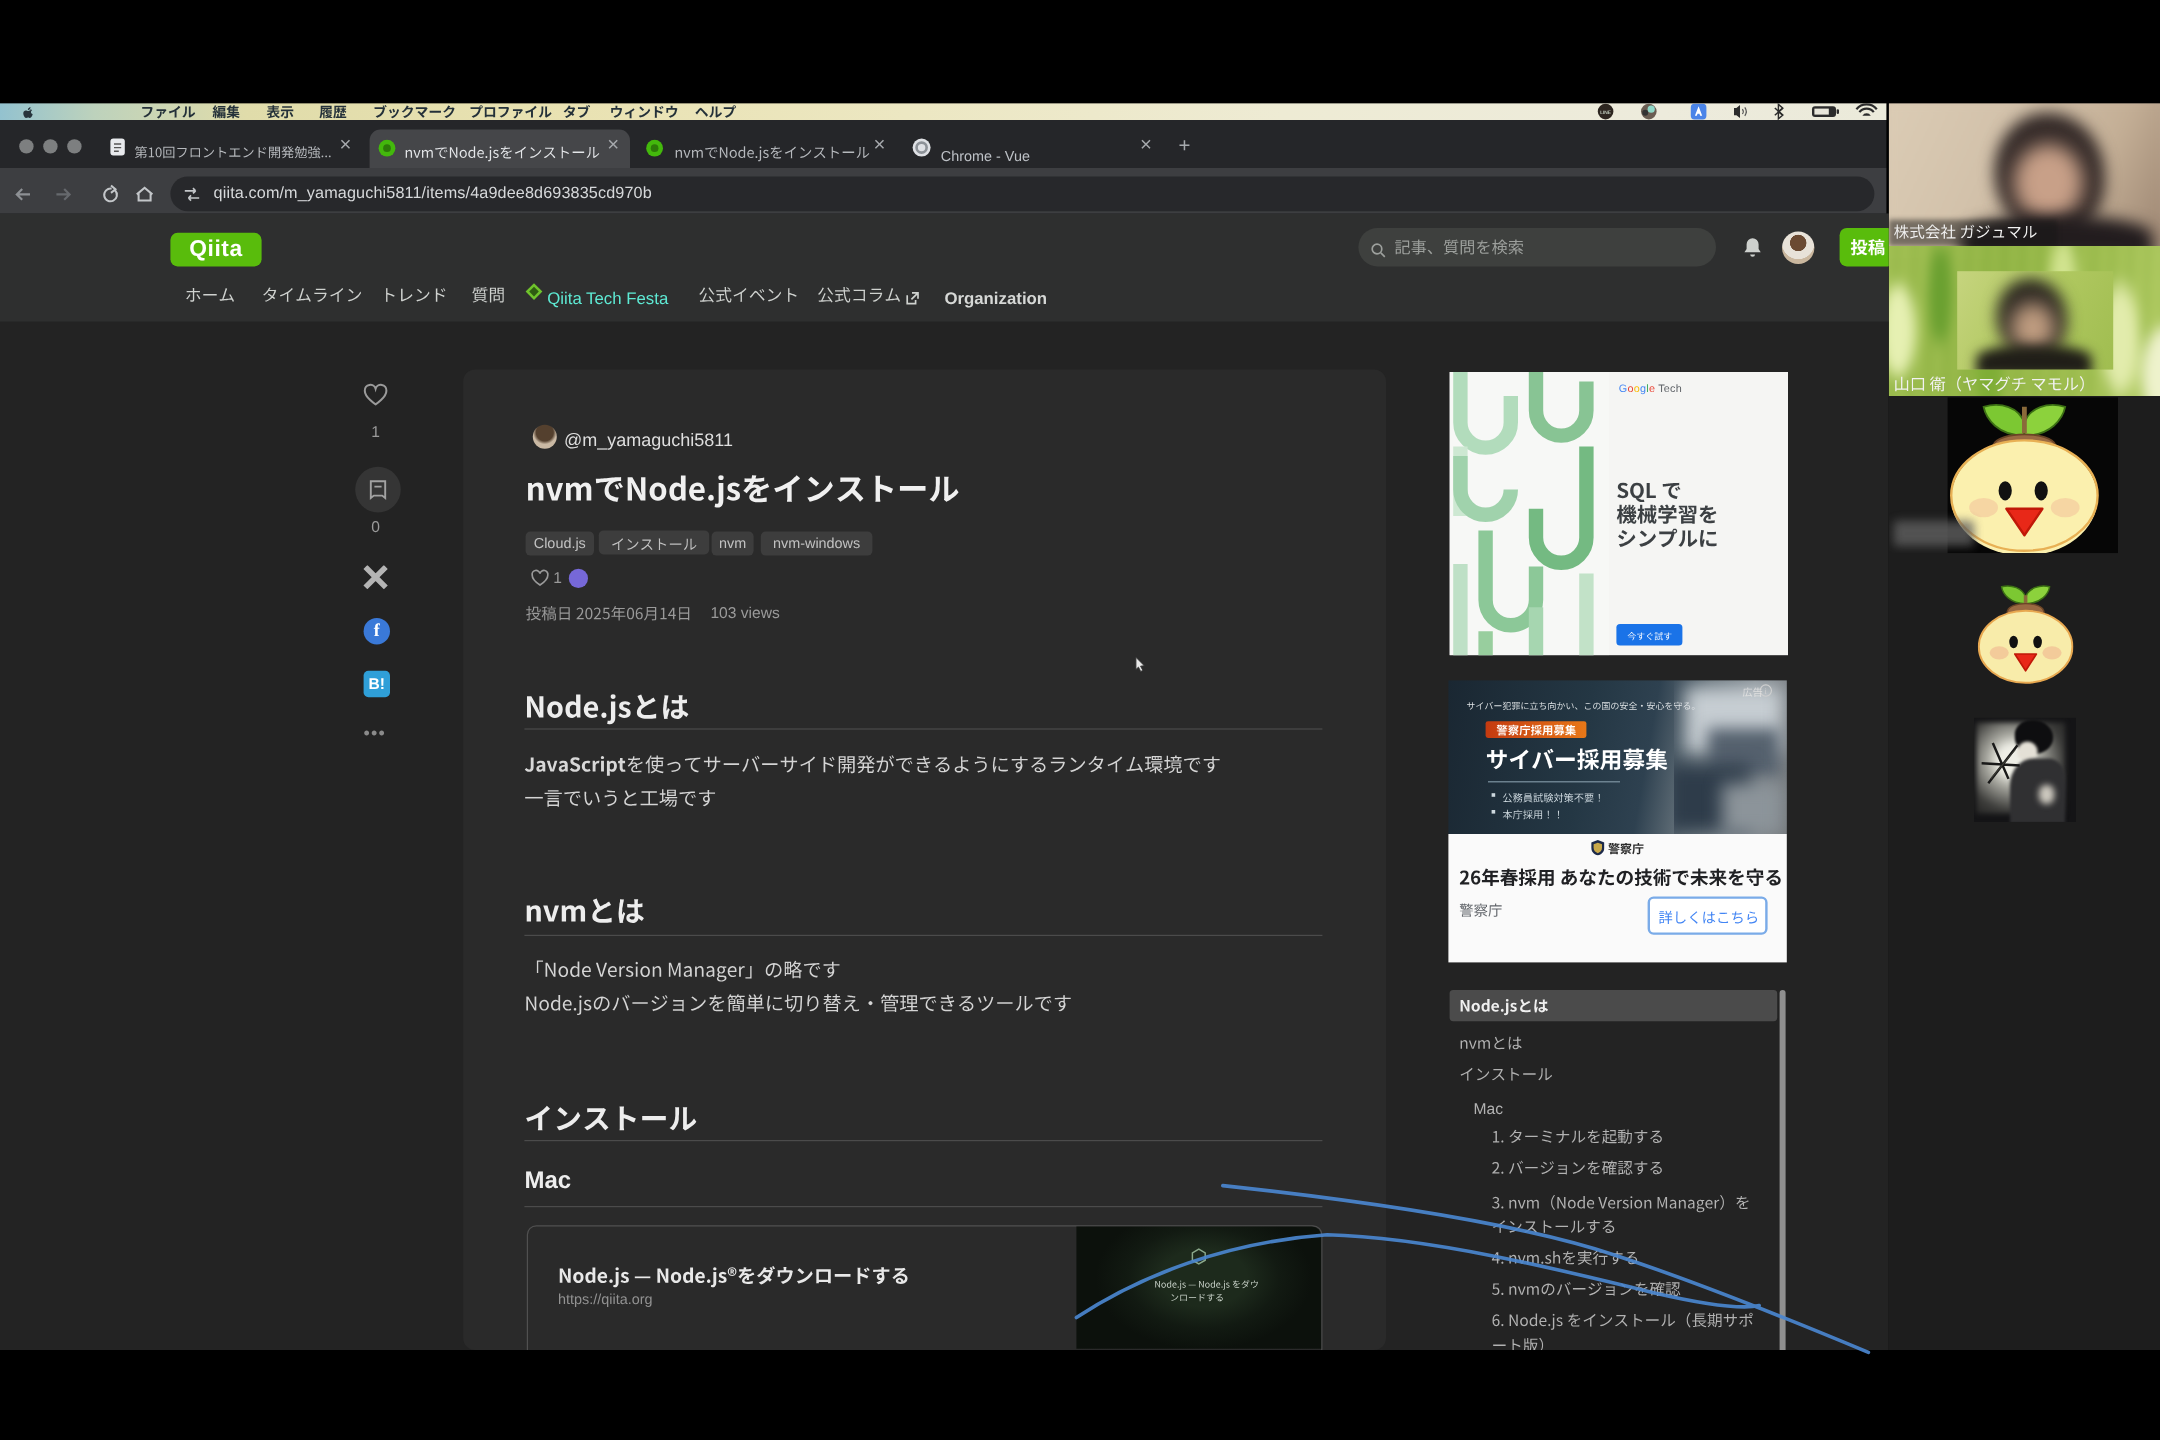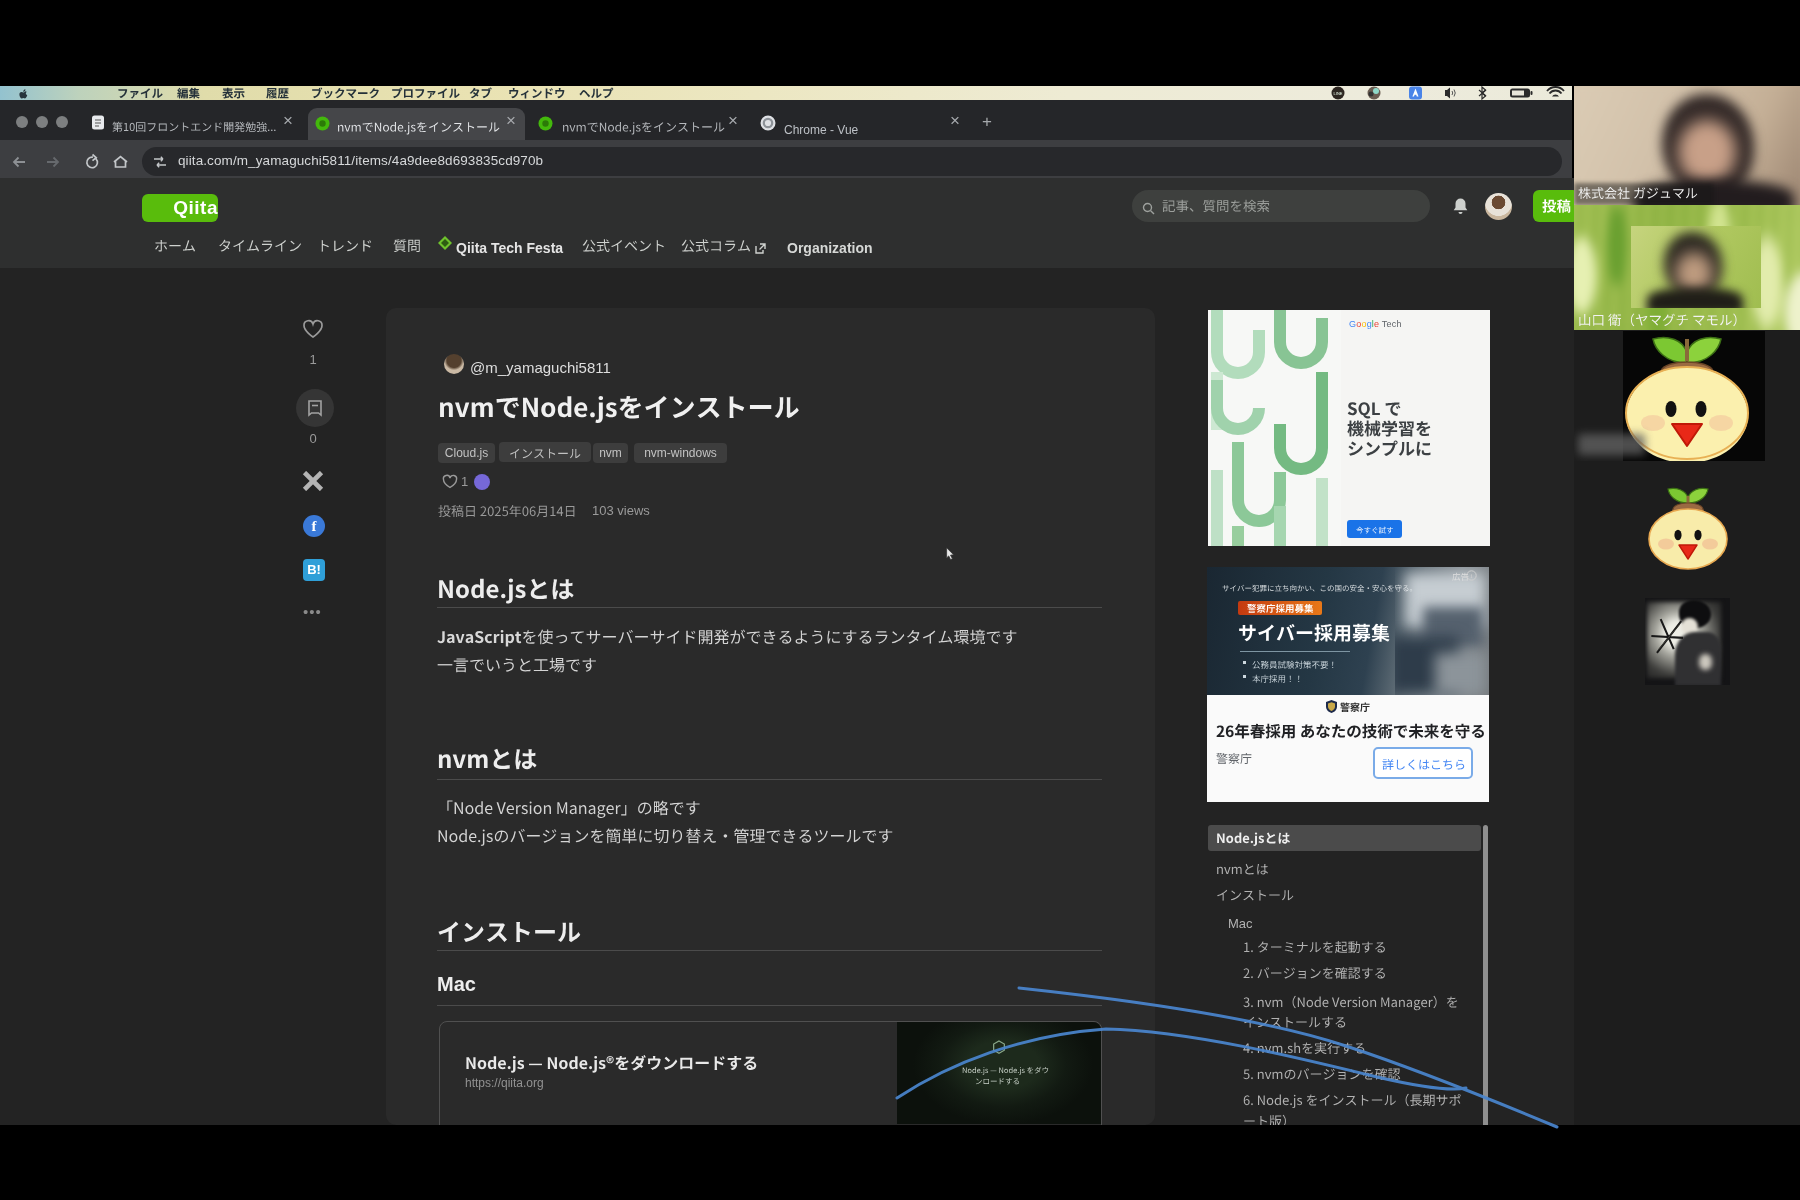--- a/index.html
+++ b/index.html
@@ -20,22 +20,22 @@
   .tab.active { background:#454649; }
   .tabx { position:absolute; color:#a6a9ad; font-size:17px; z-index:6; top:111px; }
   #toolbar { left:0; top:140px; width:1572px; height:38px; background:#3d3e41; z-index:4; }
   #urlpill { left:142px; top:147px; width:1420px; height:29px; border-radius:15px; background:#27282b; z-index:5;}
   #urltext { left:178px; top:153px; font-size:13.5px; color:#d6d8da; z-index:6; letter-spacing:.1px;}
 
   
   #page { left:0; top:178px; width:1574px; height:947px; background:#232323; z-index:1; }
   #qheader { position:absolute; left:0; top:0; width:1574px; height:90px; background:#2e2f2f; }
   #qlogo { position:absolute; left:142px; top:16px; width:76px; height:28px; background:#59bc0c; border-radius:6px;
-     color:#fff; font-weight:700; font-size:19px; text-align:right; line-height:27px; letter-spacing:.5px;}
-  .navlat { position:absolute; top:62px; font-size:14px; color:#e5e5e5; font-weight:700; }
+     color:#fff; font-weight:700; font-size:19px; text-align:center; line-height:27px; letter-spacing:.5px;}
+  .navlat { position:absolute; top:62px; font-size:14px; color:#5eead4; font-weight:400; }
   #qsearch { position:absolute; left:1132px; top:12px; width:298px; height:32px; background:#3e403e; border-radius:16px; }
   #qbtn { position:absolute; left:1533px; top:12px; width:46px; height:32px; background:#59bc0c; border-radius:6px; }
   #qavatar { position:absolute; left:1485px; top:15px; width:27px; height:27px; border-radius:50%;
      background:radial-gradient(circle at 50% 35%, #6b4a32 0 30%, #e8e2d8 32% 60%, #cab79e 62%); }
 
   
   .railtxt { position:absolute; font-size:13px; color:#9a9a9a; width:40px; text-align:center; left:293px; z-index:3;}
 
   
   #card { position:absolute; left:386px; top:130px; width:769px; height:817px; background:#2a2a2a; border-radius:10px; }

